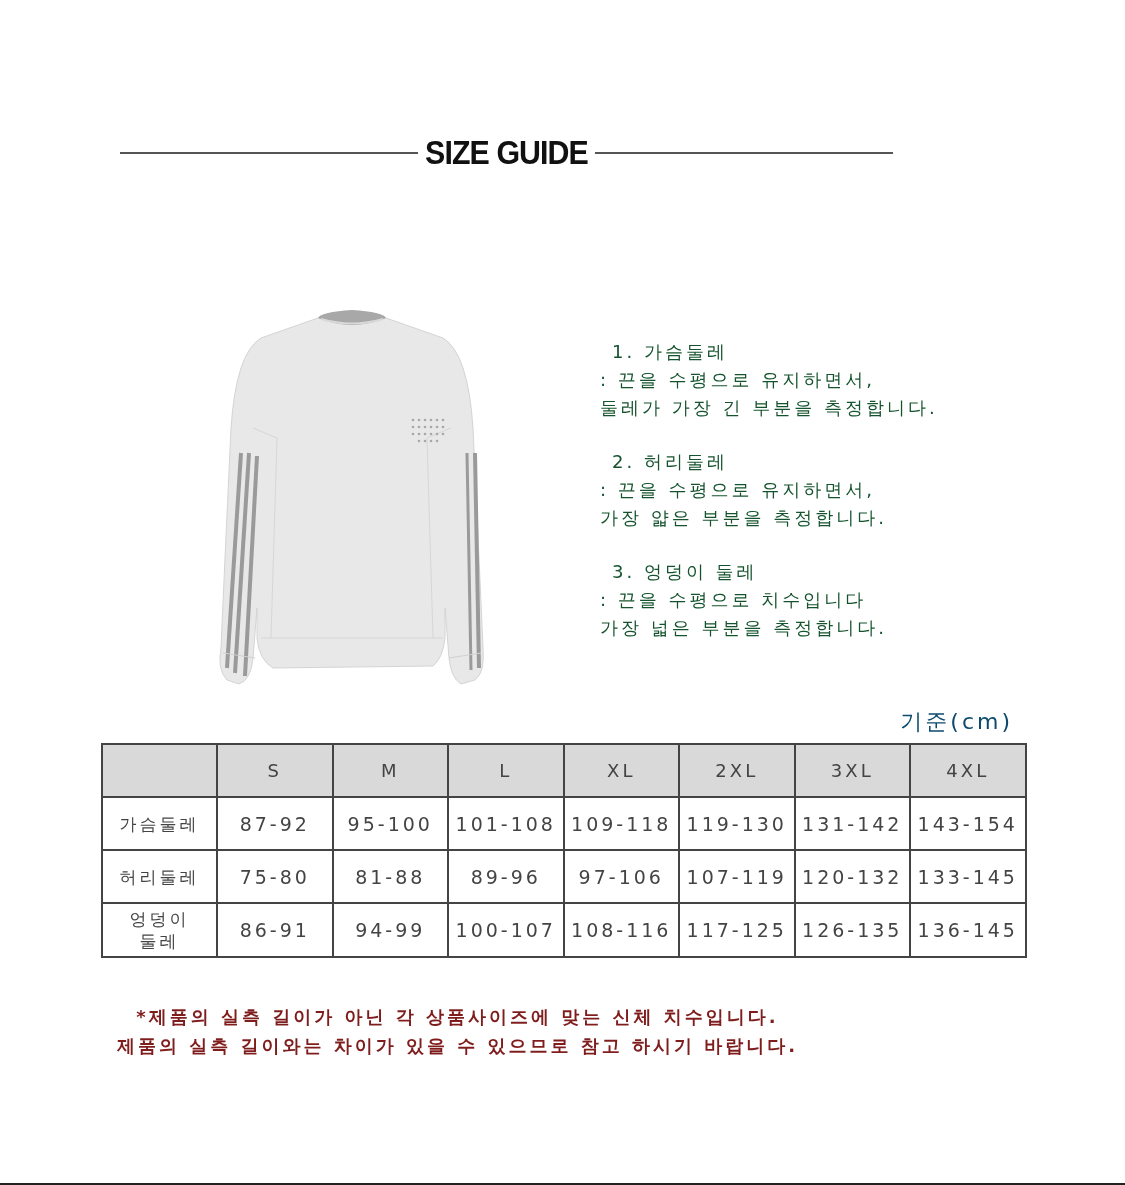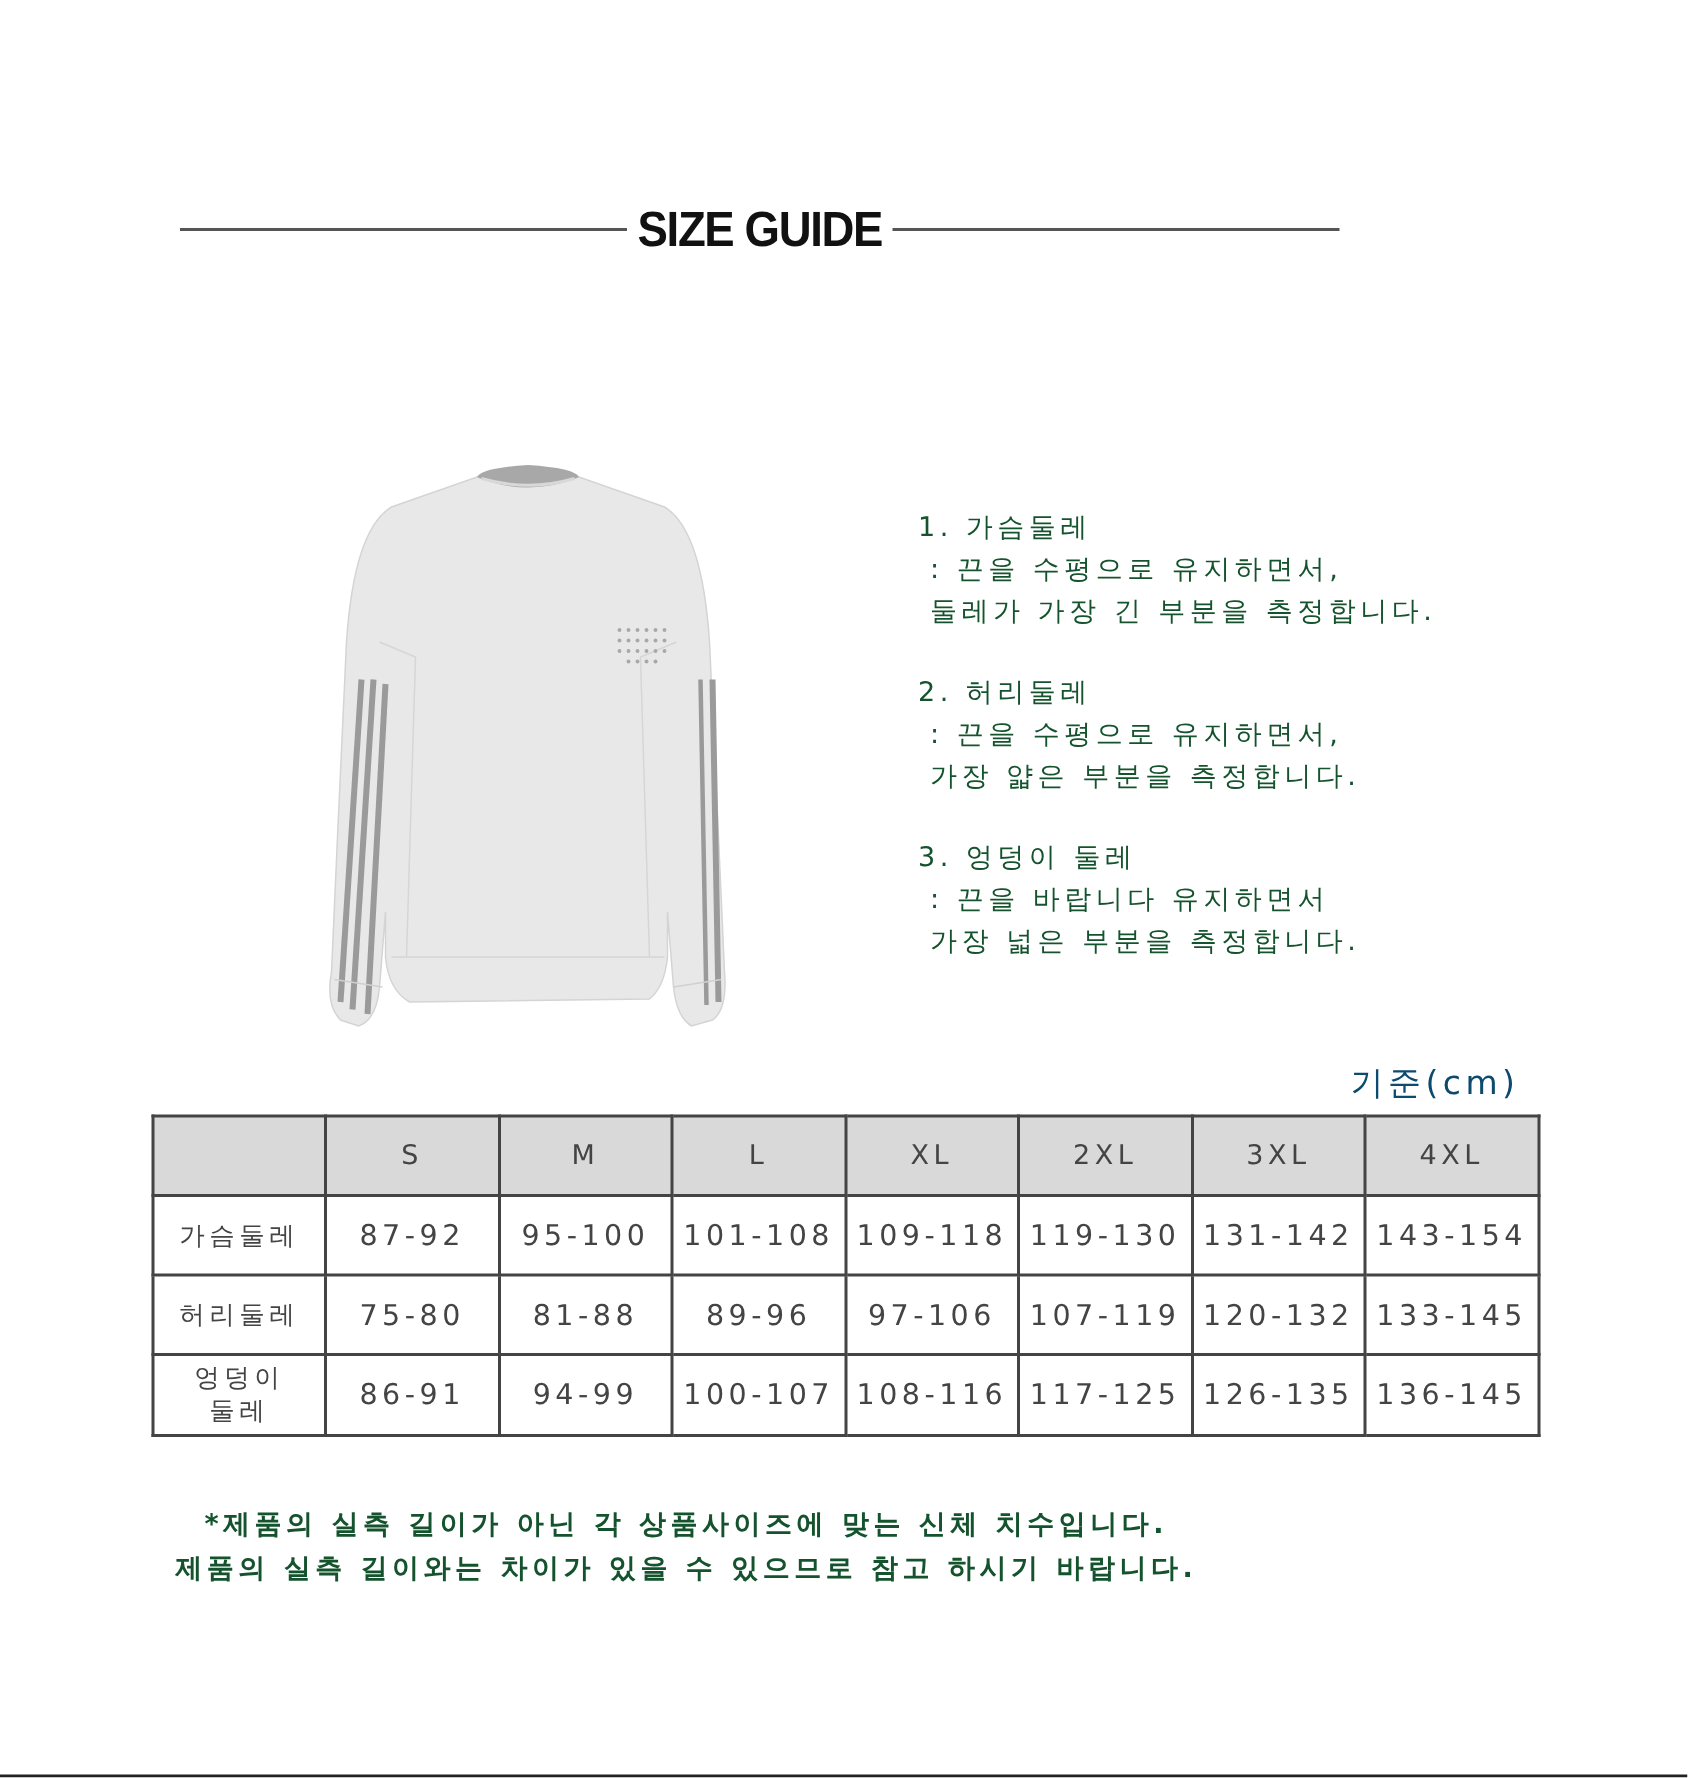--- a/index.html
+++ b/index.html
@@ -58,21 +58,20 @@
     .instr-block {
       margin-bottom: 26px;
     }
     .instr-title {
       padding-left: 12px;
       line-height: 28px;
     }
     .instr-line {
       line-height: 28px;
       white-space: nowrap;
-      margin-left: 20px;
     }
 
     .unit-label {
       position: absolute;
       right: 112px;
       top: 707px;
       font-size: 22px;
       color: #0c4a6e;
       letter-spacing: 3px;
     }
@@ -115,21 +114,21 @@
     .size-table col.c-label { width: 115px; }
     .size-table col.c-size { width: 115.5px; }
 
     .footnote {
       position: absolute;
       left: 0;
       width: 915px;
       top: 1002px;
       text-align: center;
       font-size: 18px;
-      color: #14532d;
+      color: #7f1d1d;
       font-weight: bold;
       letter-spacing: 3px;
       line-height: 29px;
     }
 
     .bottom-bar {
       position: absolute;
       left: 0;
       bottom: 0;
       width: 1125px;
@@ -202,21 +201,21 @@
     <div class="instr-line">: 끈을 수평으로 유지하면서,</div>
     <div class="instr-line">둘레가 가장 긴 부분을 측정합니다.</div>
   </div>
   <div class="instr-block">
     <div class="instr-title">2. 허리둘레</div>
     <div class="instr-line">: 끈을 수평으로 유지하면서,</div>
     <div class="instr-line">가장 얇은 부분을 측정합니다.</div>
   </div>
   <div class="instr-block">
     <div class="instr-title">3. 엉덩이 둘레</div>
-    <div class="instr-line">: 끈을 바랍니다 유지하면서</div>
+    <div class="instr-line">: 끈을 수평으로 치수입니다</div>
     <div class="instr-line">가장 넓은 부분을 측정합니다.</div>
   </div>
 </div>
 
 <div class="unit-label">기준(cm)</div>
 
 <table class="size-table">
   <colgroup>
     <col class="c-label">
       <col class="c-size">

